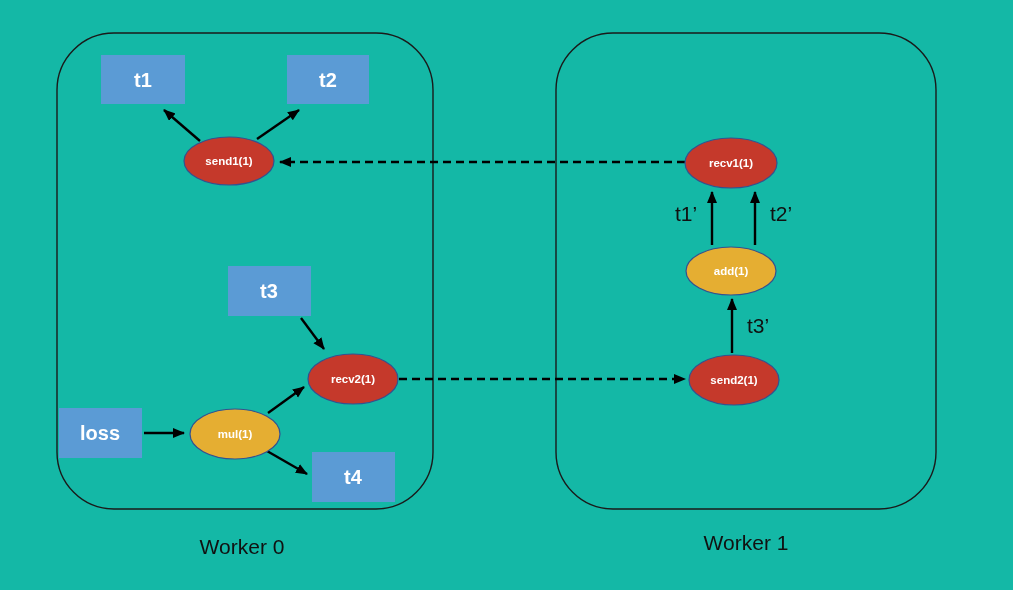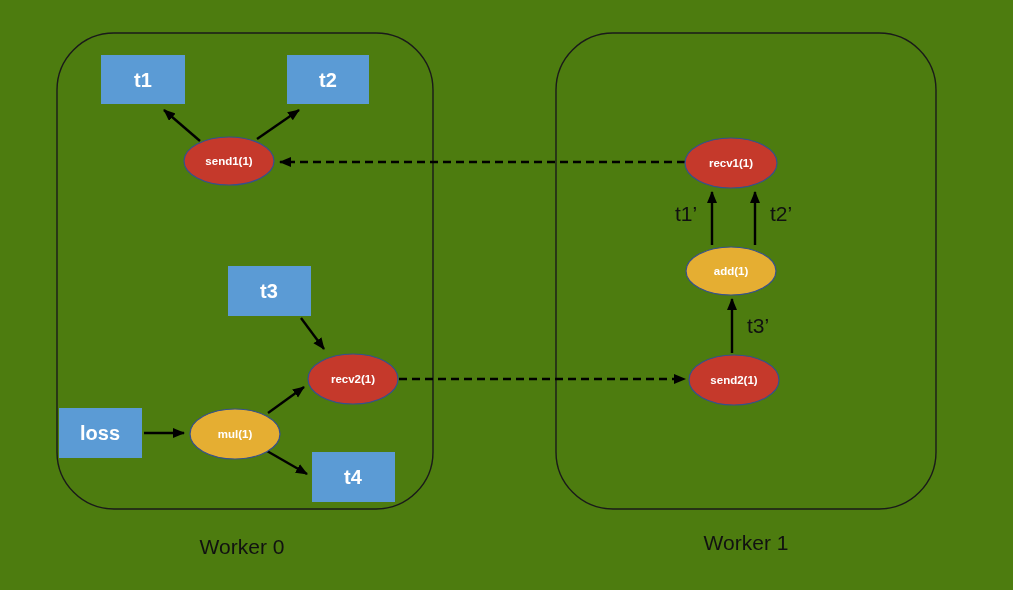--- a/index.html
+++ b/index.html
@@ -7,21 +7,21 @@
     padding: 0;
     background: #ffffff;
     width: 1013px;
     height: 590px;
     overflow: hidden;
   }
   .stage {
     position: relative;
     width: 1013px;
     height: 590px;
-    background: #4d7c0f;
+    background: #14b8a6;
     text-align: right;
   }
   svg text {
     font-family: "Liberation Sans", sans-serif;
   }
   .worker-box {
     fill: none;
     stroke: var(--box-border, #1a1a1a);
     stroke-width: 1.4;
   }

